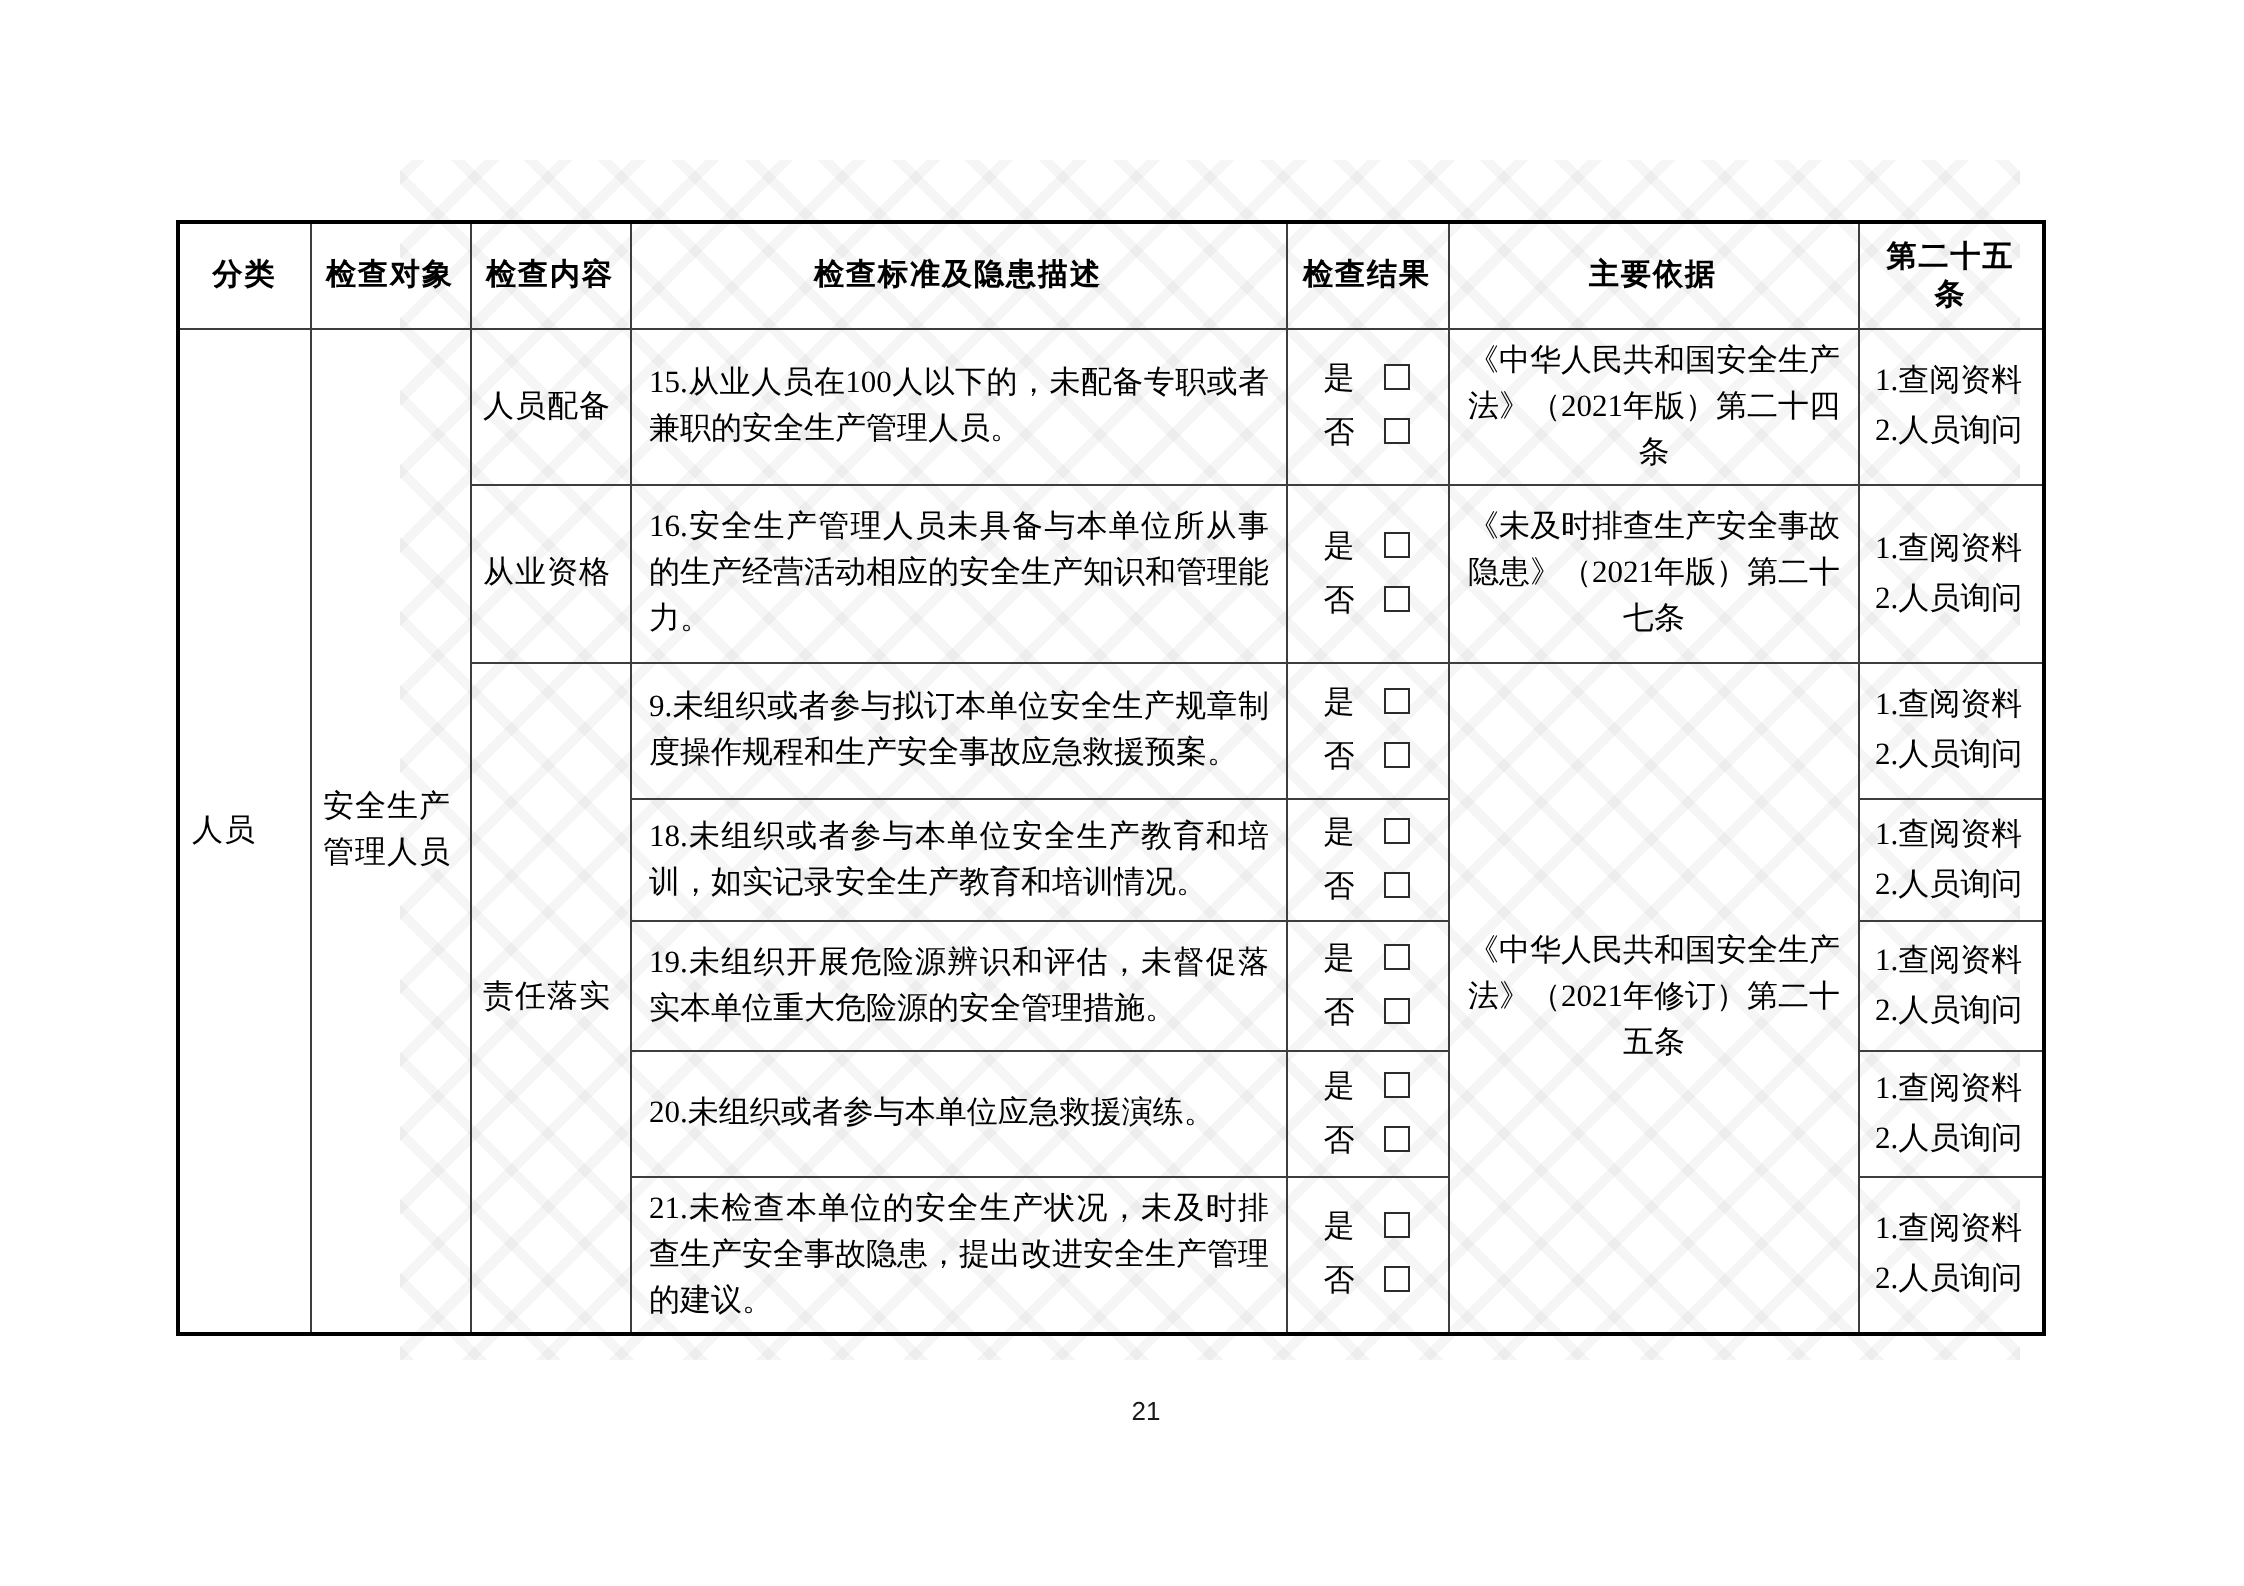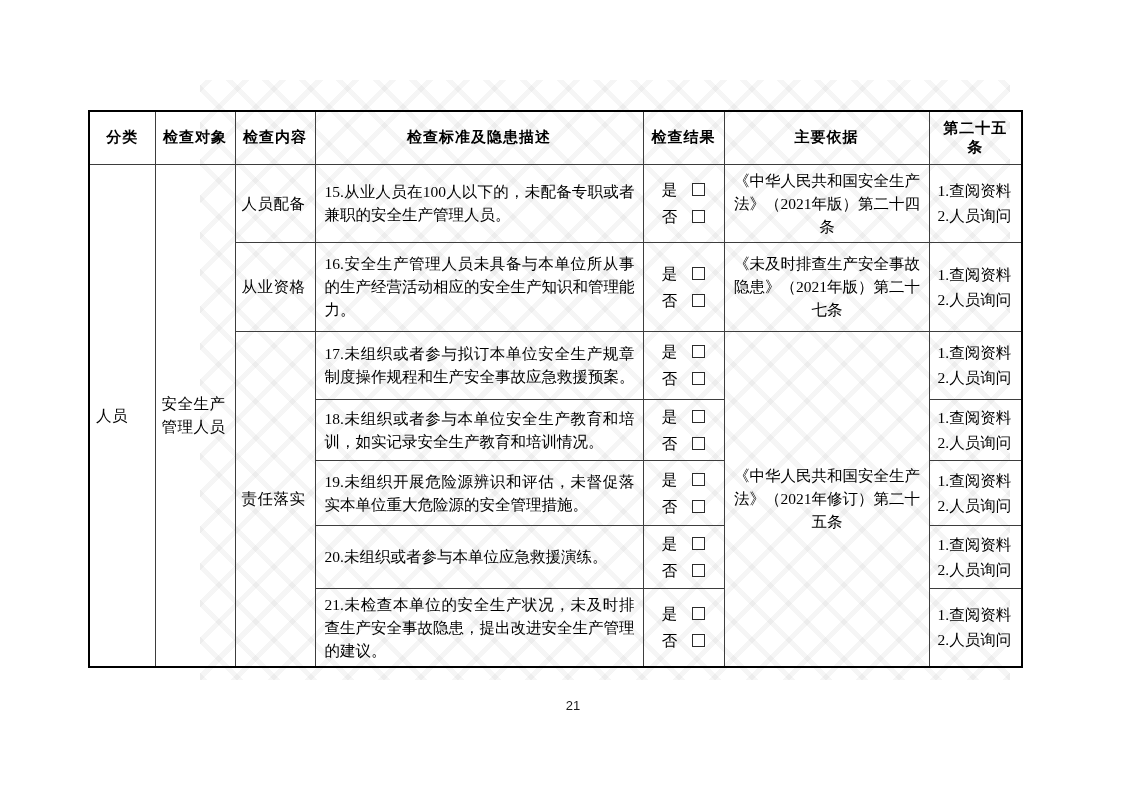--- a/index.html
+++ b/index.html
@@ -151,21 +151,21 @@
     </td>
     <td class="basis-cell">《未及时排查生产安全事故隐患》（2021年版）第二十七条</td>
     <td class="method-cell">
       <div>1.查阅资料</div>
       <div>2.人员询问</div>
     </td>
   </tr>
 
   <tr style="height:68px">
     <td class="center-cell" rowspan="5">责任落实</td>
-    <td class="standard-cell">17.未组织或者参与拟订本单位安全生产规章制度操作规程和生产安全事故应急救援预案。</td>
+    <td class="standard-cell">9.未组织或者参与拟订本单位安全生产规章制度操作规程和生产安全事故应急救援预案。</td>
     <td class="result-cell">
       <div class="result-line"><span>是</span><span class="cb"></span></div>
       <div class="result-line"><span>否</span><span class="cb"></span></div>
     </td>
     <td class="basis-cell" rowspan="5">《中华人民共和国安全生产法》（2021年修订）第二十五条</td>
     <td class="method-cell">
       <div>1.查阅资料</div>
       <div>2.人员询问</div>
     </td>
   </tr>

